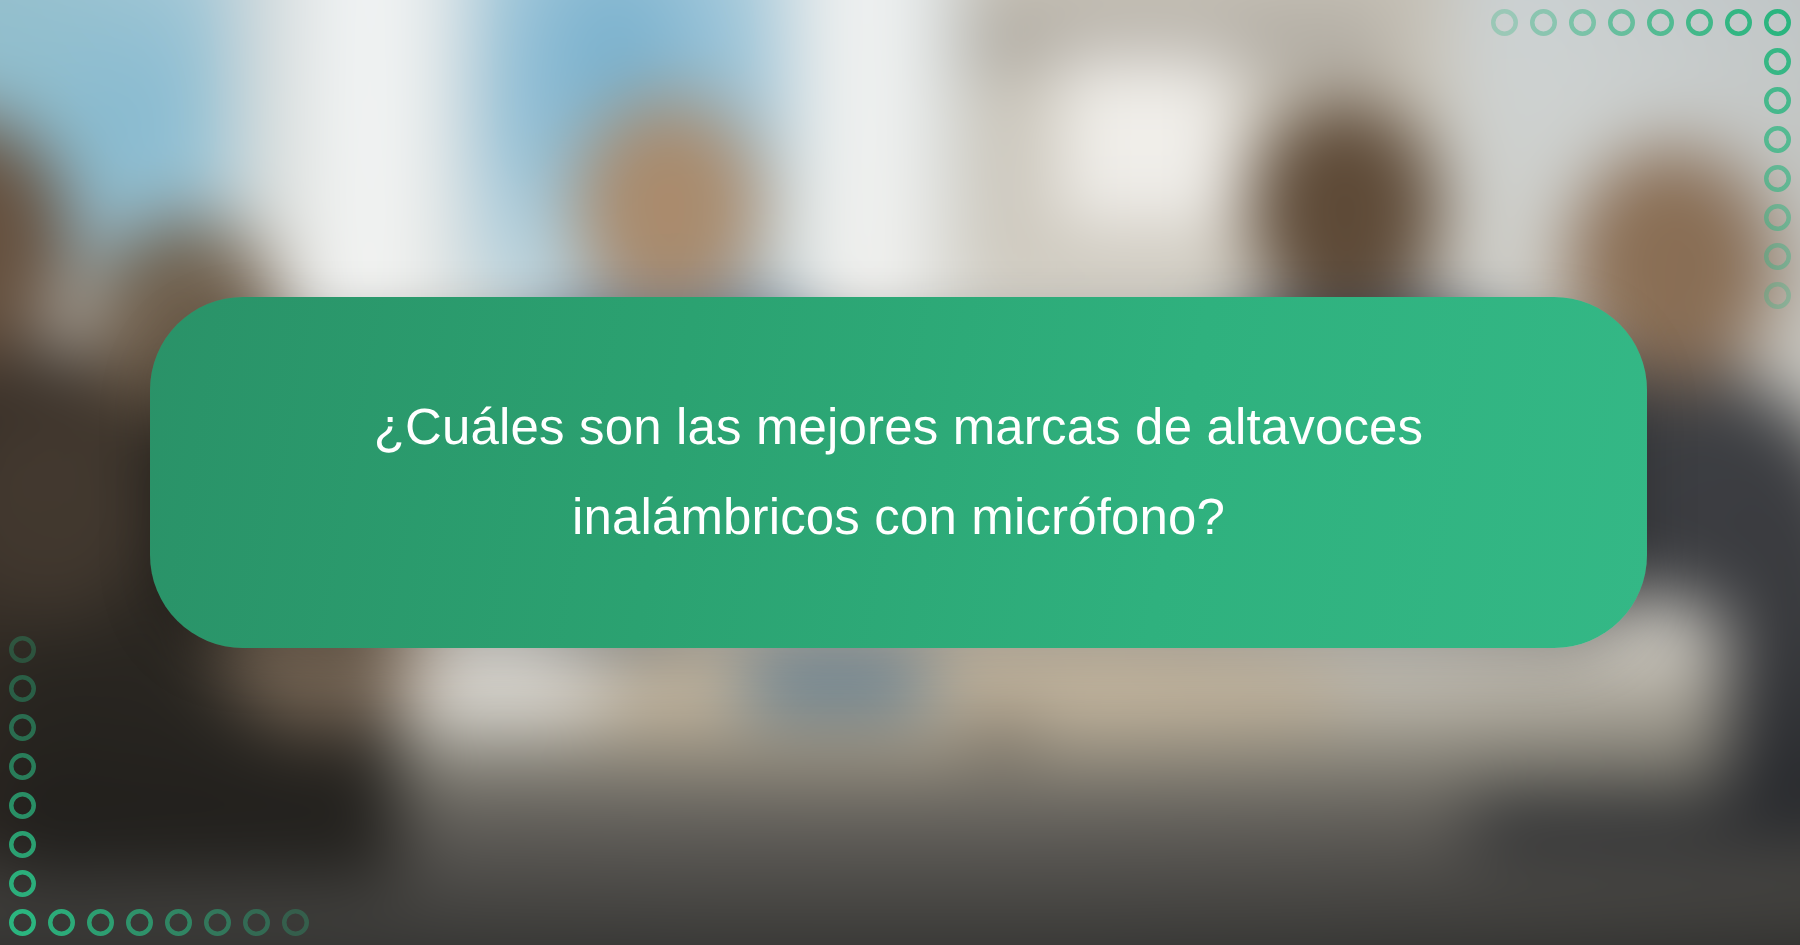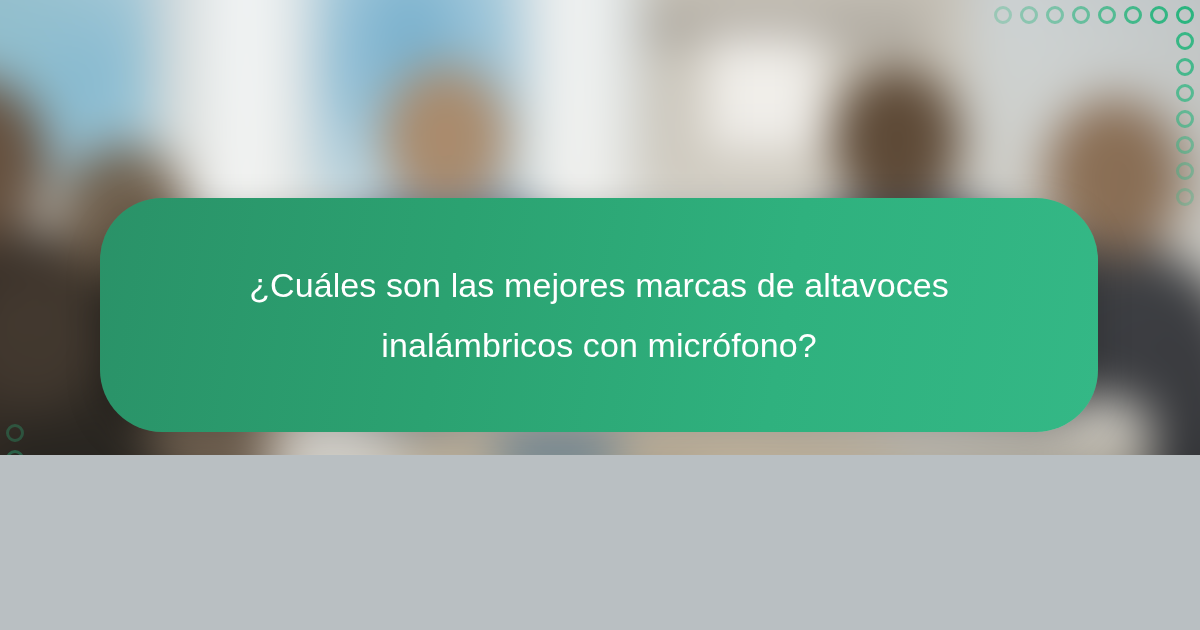--- a/index.html
+++ b/index.html
@@ -6,21 +6,21 @@
 
   html,body{
     width:1200px; height:630px;
     overflow:hidden;
     background:#b9bfc2;
     font-family:"Liberation Sans", sans-serif;
   }
 
   #stage{
     position:relative;
-    width:1200px; height:455px;
+    width:1200px; height:630px;
     overflow:hidden;
   }
 
   
   .bg-photo{
     position:absolute;
     left:-60px; top:-60px;
     width:1320px; height:750px;
     filter:blur(22px) saturate(1.02);
     transform:scale(1.06);

